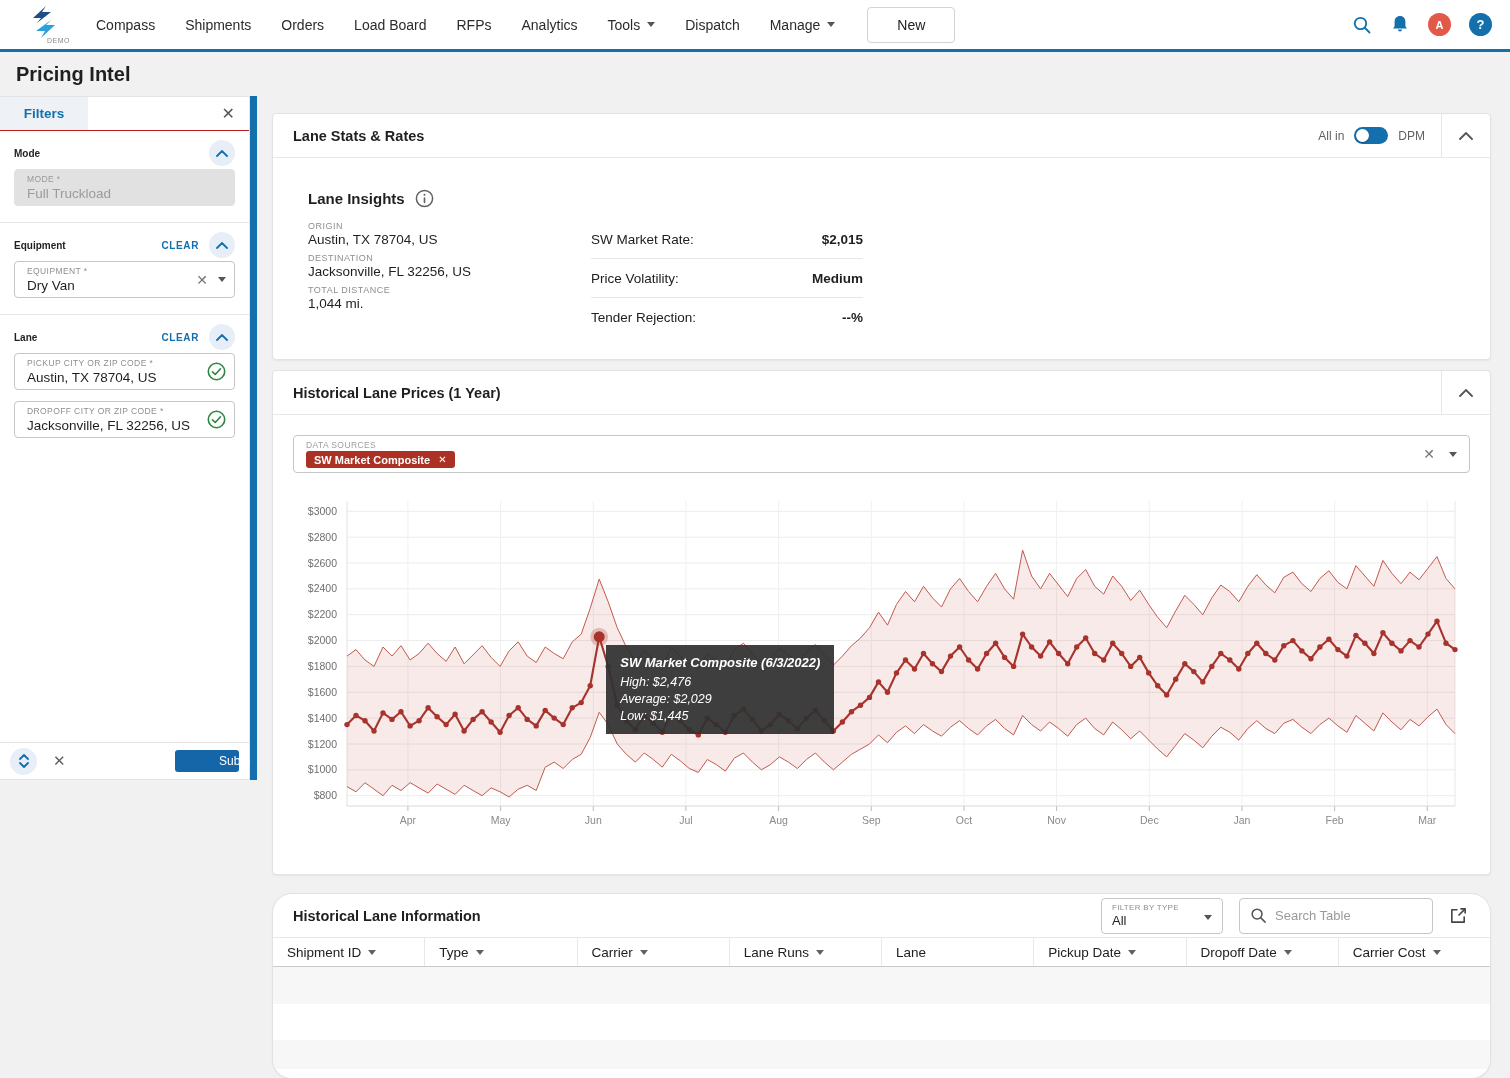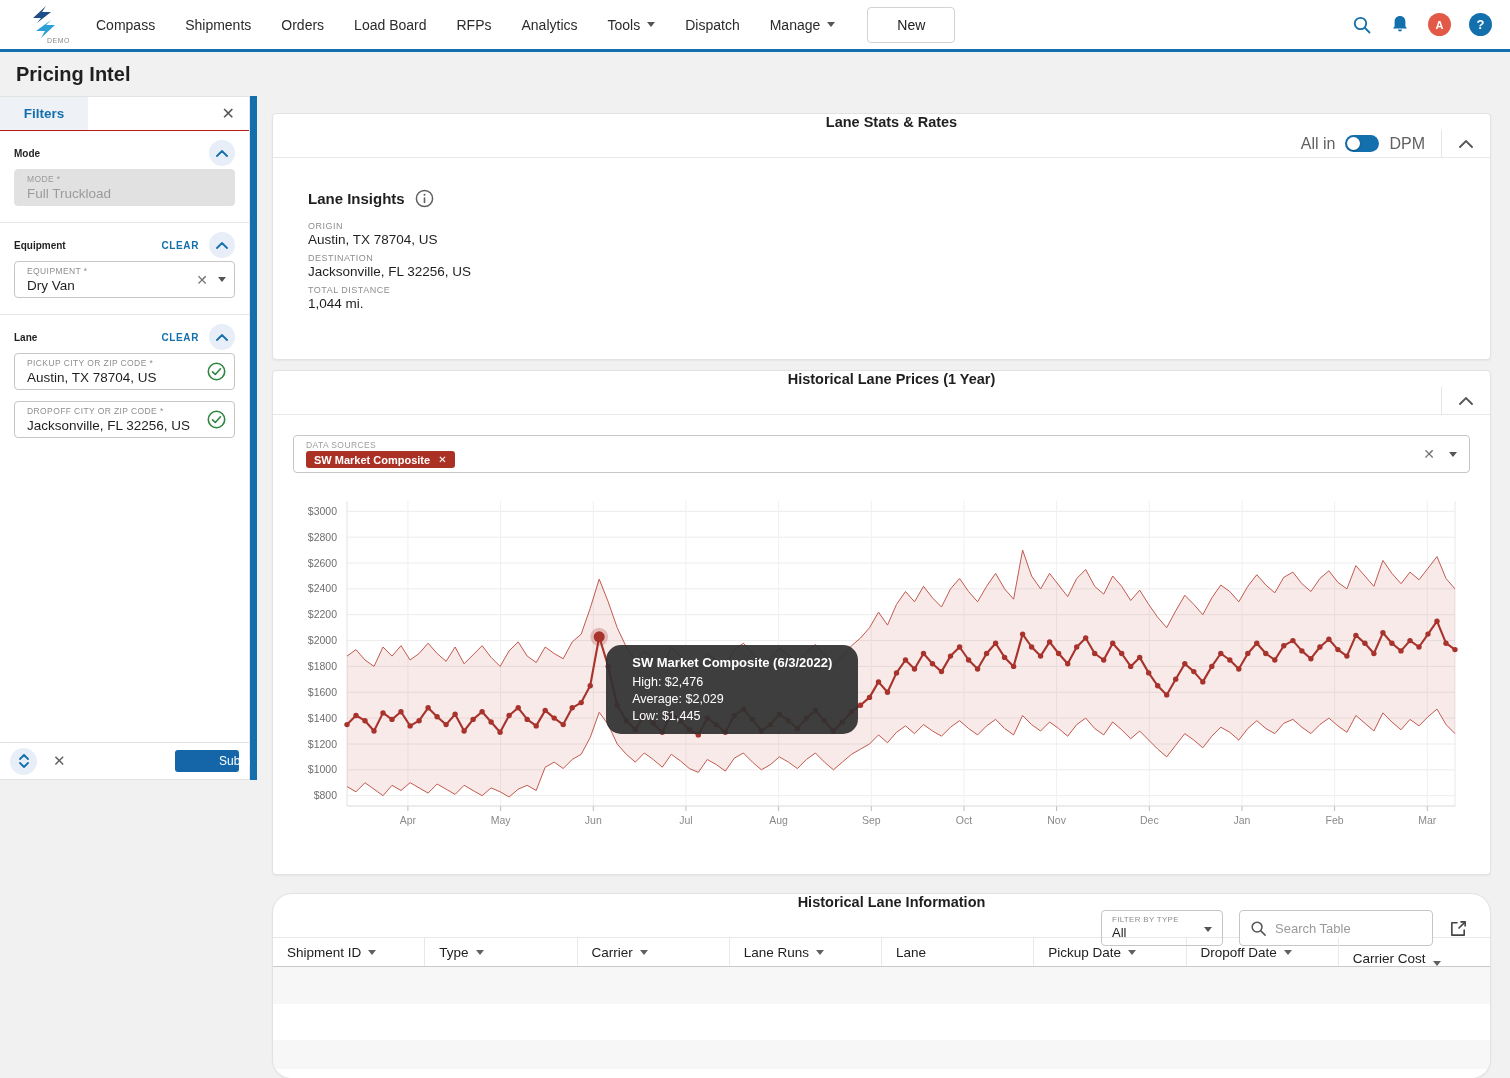--- a/index.html
+++ b/index.html
@@ -58,26 +58,26 @@
   .collapse-x { margin-left:16px; color:#616161; font-size:15px; cursor:pointer; }
   .submit-btn { margin-left:auto; width:64px; height:22px; background:#1566a9; border:none; border-radius:3px;
                 color:#fff; font-size:12px; font-family:inherit; cursor:pointer;padding-left:44px; }
 
   
   .card { position:absolute; background:#fff; border:1px solid #e2e2e2; border-radius:4px;
           box-shadow:0 1px 2px rgba(0,0,0,.05); overflow:hidden; }
   .card1 { left:272px; top:113px; width:1219px; height:247px; }
   .card2 { left:272px; top:370px; width:1219px; height:505px; }
   .card3 { left:272px; top:893px; width:1219px; height:186px;border-radius:20px; }
-  .card-header { height:44px; border-bottom:1px solid #e8e8e8; display:flex; align-items:center; padding-left:20px;flex-direction:column; }
+  .card-header { height:44px; border-bottom:1px solid #e8e8e8; display:flex; align-items:center; padding-left:20px; }
   .card-title { font-size:14.5px; font-weight:700; color:#1f1f1f; }
   .header-right { margin-left:auto; display:flex; align-items:center; height:100%; }
   .collapse-cell { width:49px; height:100%; border-left:1px solid #e6e6e6; display:flex; align-items:center;
                    justify-content:center; cursor:pointer; }
-  .toggle-label { font-size:16px; color:#616161; }
+  .toggle-label { font-size:12px; color:#616161; }
   .toggle { width:34px; height:17px; border-radius:9px; background:#1470ad; position:relative; margin:0 10px; cursor:pointer; }
   .toggle-knob { position:absolute; left:2px; top:2px; width:13px; height:13px; border-radius:50%; background:#fff;
                  box-shadow:0 1px 2px rgba(0,0,0,.3); }
   .toggle-wrap { display:flex; align-items:center; margin-right:16px; }
 
   
   .card1-body { position:relative; height:202px; }
   .insights-title { position:absolute; left:35px; top:31px; display:flex; align-items:center; gap:10px;
                     font-size:15px; font-weight:700; color:#1f1f1f; }
   .left-col { position:absolute; left:35px; top:63px; }
@@ -91,40 +91,40 @@
 
   
   .card2-body { padding:20px 20px 0; }
   .ds-field { position:relative; height:38px; border:1px solid #c6c6c6; border-radius:4px; }
   .ds-label { position:absolute; left:12px; top:4px; font-size:8.5px; letter-spacing:.4px; color:#9e9e9e; }
   .chip { position:absolute; left:12px; top:15px; height:17px; background:#ab3124; border-radius:3px; color:#fff;
           display:flex; align-items:center; gap:8px; padding:0 8px; font-size:11px; font-weight:700; cursor:pointer; }
   .chip-x { font-size:10px; font-weight:700; }
   .ds-icons { position:absolute; right:12px; top:0; height:100%; display:flex; align-items:center; gap:14px; }
   .chart-wrap { position:relative; margin-top:10px; width:1168px; height:384px; }
-  .chart-tooltip { position:absolute; background:rgba(48,48,48,.93); border-radius:15px; color:#fff;
-                   padding:10px 26px 11px; pointer-events:none; white-space:nowrap; z-index:5; }
+  .chart-tooltip { position:absolute; background:rgba(48,48,48,.93); border-radius:0; color:#fff;
+                   padding:10px 14px 11px; pointer-events:none; white-space:nowrap; z-index:5;font-style:italic; }
   .tt-title { font-size:13px; font-weight:700; margin-bottom:5px; }
   .tt-line { font-size:12.5px; margin-top:3px; }
 
   
   .card3 .card-header { border-bottom:none; height:43px; }
   .filter-select { position:relative; width:122px; height:36px; border:1px solid #c6c6c6; border-radius:4px; cursor:pointer; }
   .fs-label { position:absolute; left:10px; top:4px; font-size:8px; letter-spacing:.3px; color:#8e8e8e; }
   .fs-value { position:absolute; left:10px; bottom:5px; font-size:13px; color:#1f1f1f; }
   .fs-caret { position:absolute; right:10px; top:16px; }
   .search-box { width:194px; height:36px; border:1px solid #c6c6c6; border-radius:4px; display:flex; align-items:center;
                 padding:12px 10px; gap:8px; margin-left:16px; background:#fff; }
   .search-box input { border:none; outline:none; width:140px; font-size:13px; font-family:inherit; color:#212121; }
   .search-box input::placeholder { color:#9a9a9a; }
   .export-btn { margin-left:16px; margin-right:2px; cursor:pointer; display:flex; align-items:center; }
   .thead { display:flex; height:30px; border-top:1px solid #e8e8e8; border-bottom:1px solid #c9c9c9; }
   .th { flex:1; display:flex; align-items:center; gap:7px; padding-left:14px; font-size:13.5px; color:#212121;
         border-right:1px solid #e8e8e8; cursor:pointer; }
-  .th:last-child { border-right:none;align-items:flex-end; }
+  .th:last-child { border-right:none; }
   .sort-caret { width:0; height:0; border-left:4px solid transparent; border-right:4px solid transparent;
                 border-top:5px solid #616161; }
   .trow { width:100%; }
   .trow.odd { background:#f7f7f7; }
   .trow.even { background:#ffffff; }
 </style>
 </head>
 <body>
 
 <header class="topbar">
@@ -300,20 +300,34 @@
         <rect x="8.7" y="8.2" width="1.6" height="6" rx="0.8" fill="#616161"></rect>
       </svg>
     </div>
     <div class="left-col">
       <div class="ins-label">ORIGIN</div>
       <div class="ins-value">Austin, TX 78704, US</div>
       <div class="ins-label">DESTINATION</div>
       <div class="ins-value">Jacksonville, FL 32256, US</div>
       <div class="ins-label">TOTAL DISTANCE</div>
       <div class="ins-value">1,044 mi.</div>
+    </div>
+    <div class="right-col">
+      <div class="stat-row">
+        <span class="stat-label">SW Market Rate:</span>
+        <span class="stat-value">$2,015</span>
+      </div>
+      <div class="stat-row">
+        <span class="stat-label">Price Volatility:</span>
+        <span class="stat-value">Medium</span>
+      </div>
+      <div class="stat-row">
+        <span class="stat-label">Tender Rejection:</span>
+        <span class="stat-value">--%</span>
+      </div>
     </div>
   </div>
 </section>
 
 <section class="card card2">
   <div class="card-header">
     <span class="card-title">Historical Lane Prices (1 Year)</span>
     <div class="header-right">
       <span class="collapse-cell">
         <svg width="14" height="8" viewBox="0 0 14 8">

